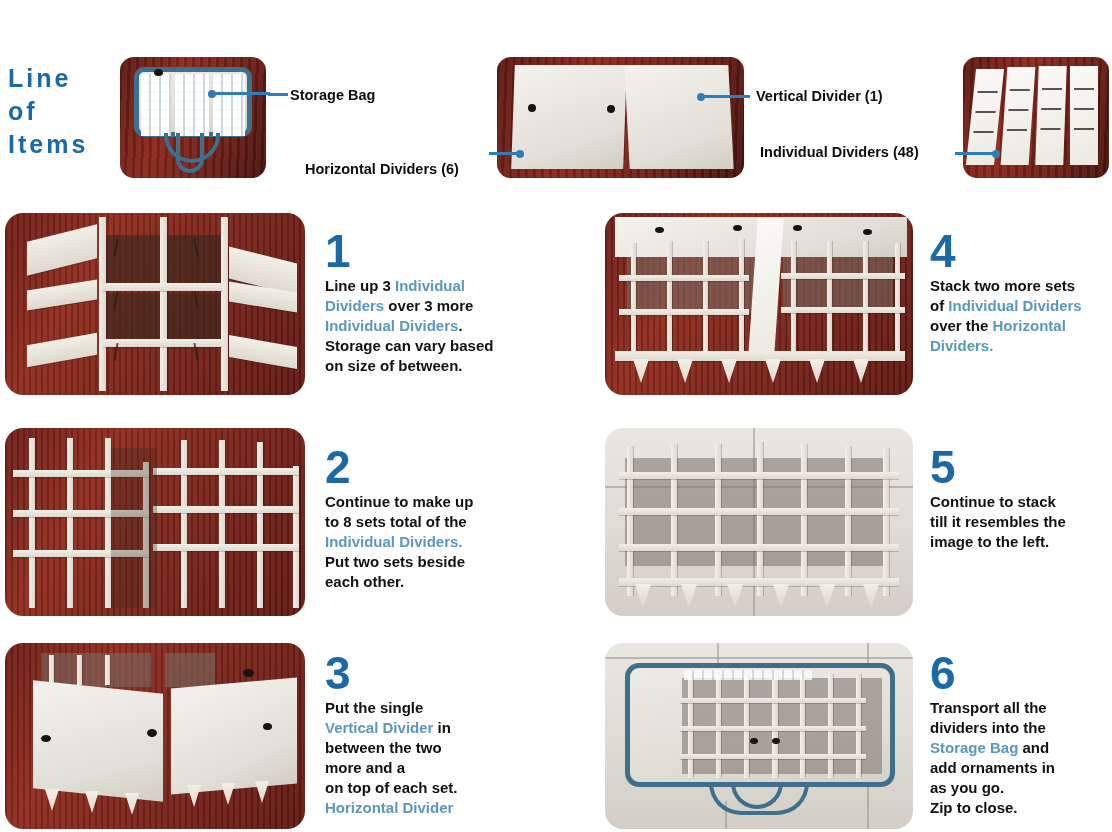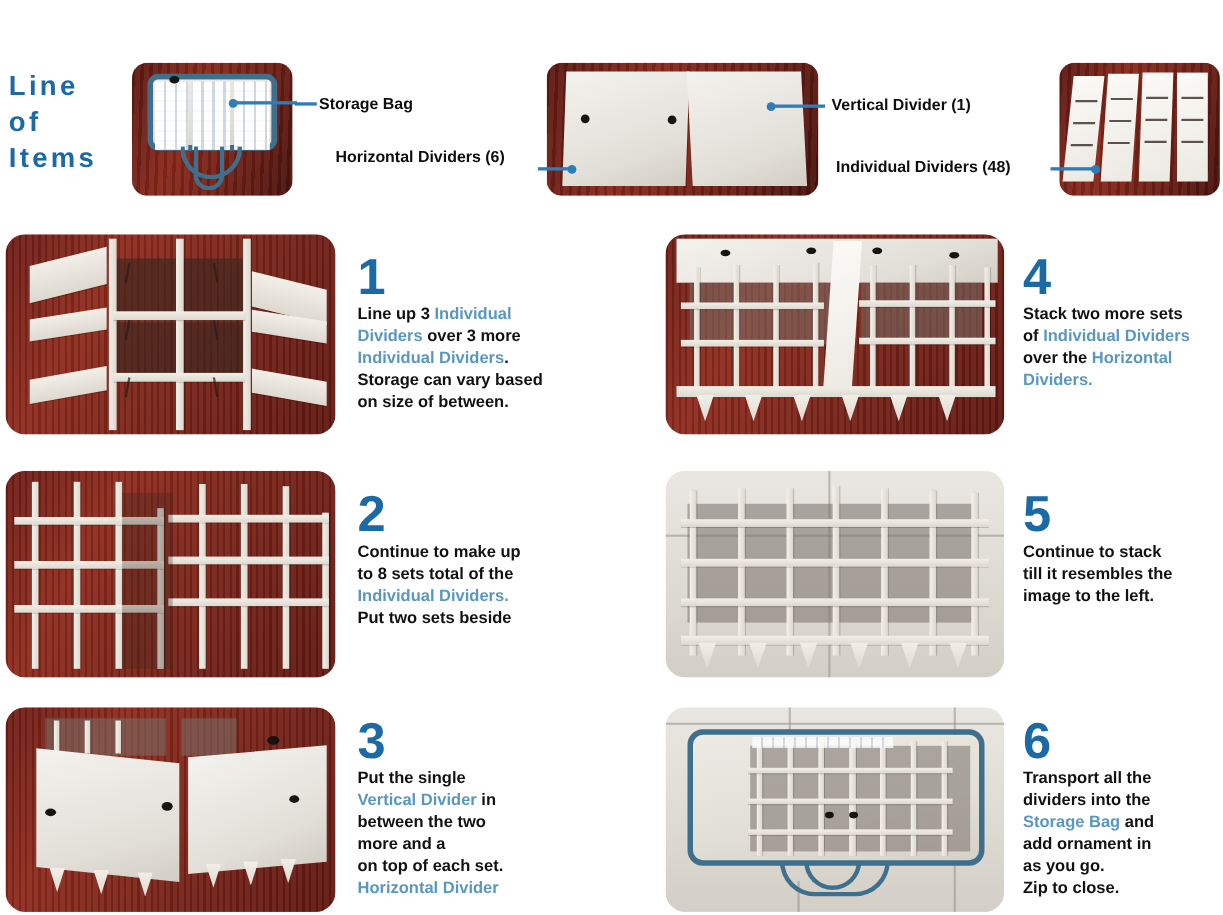--- a/index.html
+++ b/index.html
@@ -198,21 +198,21 @@
     <div class="dot-hole" style="left:31px; top:47px; width:8px; height:8px;"></div>
     <div class="dot-hole" style="left:110px; top:48px; width:8px; height:8px;"></div>
   </div>
 
   <div class="leader-dot" style="left:697px; top:93px;"></div>
   <div class="leader" style="left:700px; top:95px; width:50px; height:2.5px;"></div>
   <div class="item-label" style="left:756px; top:88px;">Vertical Divider (1)</div>
 
   <div class="leader-dot" style="left:516px; top:150px;"></div>
   <div class="leader" style="left:489px; top:152px; width:30px; height:2.5px;"></div>
-  <div class="item-label" style="left:305px; top:135px;">Horizontal Dividers (6)</div>
+  <div class="item-label" style="left:305px; top:161px;">Horizontal Dividers (6)</div>
 
   <div class="item-photo" style="left:963px; top:57px; width:146px; height:121px;">
     <div class="ph wood-dark"></div>
     <div class="board-lt" style="left:8px; top:12px; width:28px; height:96px; transform: skewX(-6deg);">
       <div class="notch" style="left:4px; top:22px; width:20px; height:1.5px;"></div>
       <div class="notch" style="left:4px; top:42px; width:20px; height:1.5px;"></div>
       <div class="notch" style="left:4px; top:62px; width:20px; height:1.5px;"></div>
     </div>
     <div class="board-lt" style="left:41px; top:10px; width:28px; height:98px; transform: skewX(-4deg);">
       <div class="notch" style="left:4px; top:22px; width:20px; height:1.5px;"></div>
@@ -290,20 +290,21 @@
     <div class="shade" style="left:106px; top:20px; width:46px; height:160px;"></div>
   </div>
 
   <div class="step-text" style="left:325px; top:444px; width:215px;">
     <div class="step-num">2</div>
     <div class="step-body">
         <div><span>Continue to make up</span></div>
         <div><span>to 8 sets total of the</span></div>
         <div><span class="hl">Individual Dividers.</span></div>
         <div><span>Put two sets beside</span></div>
+        <div><span>each other.</span></div>
       </div>
   </div>
 
   <div class="step-photo" style="left:5px; top:643px; width:300px; height:186px;">
     <div class="ph wood"></div>
     <div class="cell-grey" style="left:36px; top:10px; width:110px; height:34px;"></div>
     <div class="slat-v" style="left:44px; top:12px; width:5px; height:30px;"></div>
     <div class="slat-v" style="left:72px; top:12px; width:5px; height:30px;"></div>
     <div class="slat-v" style="left:100px; top:12px; width:5px; height:30px;"></div>
     <div class="cell-grey" style="left:160px; top:10px; width:50px; height:34px;"></div>
@@ -432,19 +433,19 @@
     <div class="strap" style="left:104px; top:140px; width:100px; height:32px;"></div>
     <div class="strap" style="left:126px; top:140px; width:52px; height:26px;"></div>
   </div>
 
   <div class="step-text" style="left:930px; top:650px; width:180px;">
     <div class="step-num">6</div>
     <div class="step-body">
         <div><span>Transport all the</span></div>
         <div><span>dividers into the</span></div>
         <div><span class="hl">Storage Bag</span><span> and</span></div>
-        <div><span>add ornament in</span></div>
+        <div><span>add ornaments in</span></div>
         <div><span>as you go.</span></div>
         <div><span>Zip to close.</span></div>
       </div>
   </div>
 
 </div>
 
 </body></html>

